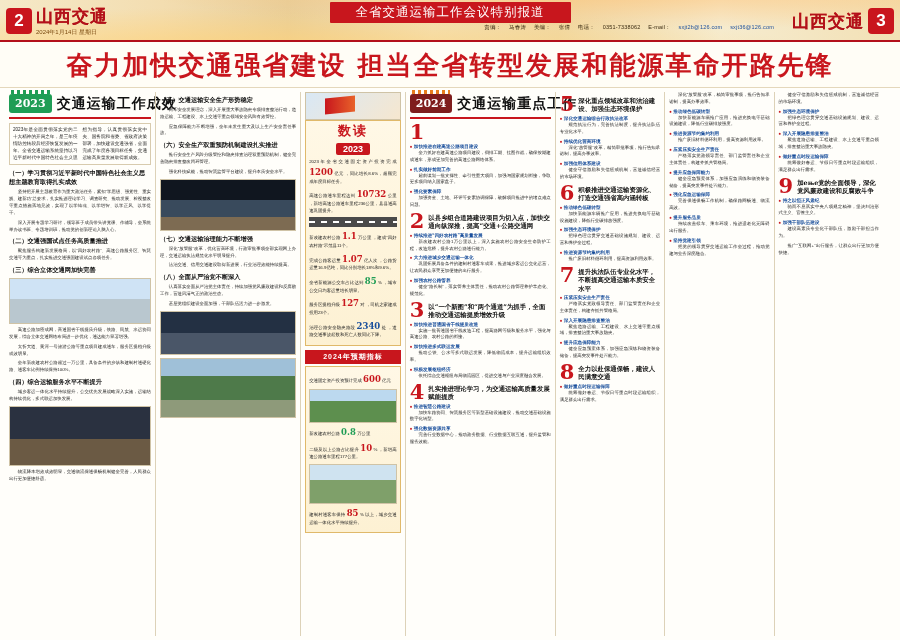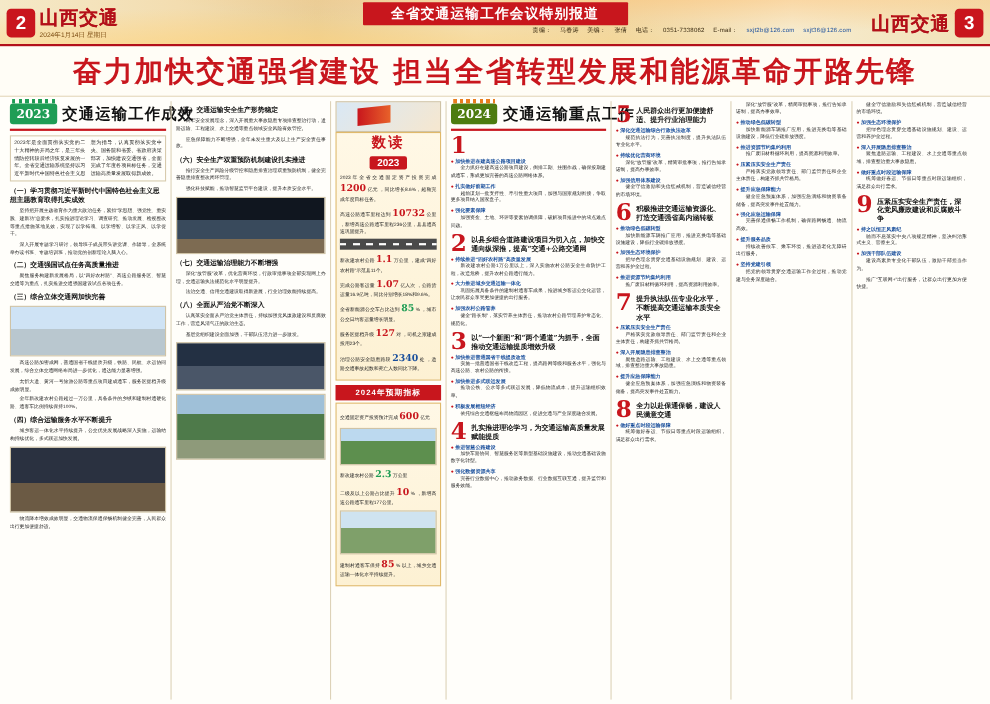--- a/index.html
+++ b/index.html
@@ -39,21 +39,21 @@
     font-family:"DejaVu Serif", serif; font-weight:bold; color:#b3101a;
     font-size:17px; letter-spacing:1px; white-space:nowrap;
     background:linear-gradient(180deg,#e03a22,#9c0b12);text-align:right; -webkit-background-clip:text;
   }
   .logo-sub { font-size:6px; color:#7a4a10; white-space:nowrap; }
   .masthead-center {
     position:absolute; left:50%; transform:translateX(-50%); top:2px; z-index:3;
     width:300px; text-align:center;
   }
   .banner-red {
-    background:#c8161d; color:#fff; font-size:12.5px; font-weight:bold;
+    background:#c8161d; color:#fff; font-size:12.5px; font-weight:normal;
     padding:2px 26px; letter-spacing:1px; border-radius:1px;
     white-space:nowrap; display:inline-block;
   }
   .contact-bar {
     position:absolute; right:120px; top:24px; z-index:3;
     font-size:5.5px; color:#3a2a10; white-space:nowrap; letter-spacing:.2px;
   }
   .contact-bar span { margin-right:6px; }
   .contact-bar .mail { color:#1b4f9c; }
 
@@ -82,21 +82,21 @@
   .c6 { width:113px; padding:0 4px; }
   .c7 { width:113px; padding:0 4px; }
 
   
   .sec-head { display:flex; align-items:center; gap:5px; margin:2px 0 4px; }
   .year-badge {
     position:relative; background:#1f9d55; color:#fff; font-weight:bold;
     font-size:11px; padding:3px 6px; border-radius:3px;
     font-family:"DejaVu Serif", serif;
   }
-  .year-badge.orange { background:#4d7c0f; }
+  .year-badge.orange { background:#7f1d1d; }
   .year-badge:before{
     content:""; position:absolute; left:2px; right:2px; top:-4px; height:4px;
     background:repeating-linear-gradient(90deg,#1f9d55 0 3px, transparent 3px 6px);
   }
   .year-badge.orange:before{
     background:repeating-linear-gradient(90deg,#e87d1e 0 3px, transparent 3px 6px);
   }
   .sec-title {
     font-family:"DejaVu Serif", serif; font-weight:bold; font-size:14px;
     color:#111; letter-spacing:1px; white-space:nowrap;
@@ -319,21 +319,21 @@
       <div class="minihead">2024年预期指标</div>
       <div class="databox">
         <div class="stat">
           <span>交通固定资产投资预计完成</span>
           <span class="big">600</span>
           <span>亿元</span>
         </div>
         <div class="photo ph-h34" style="background:linear-gradient(180deg,#bcd9ef 0 35%,#5d8f4e 35% 100%);"></div>
         <div class="stat">
           <span>新改建农村公路</span>
-          <span class="big green">2.3</span>
+          <span class="big green">0.8</span>
           <span>万公里</span>
         </div>
         <div class="stat">
           <span>二级及以上公路占比提升</span>
           <span class="big">10</span>
           <span>%</span>
           <span>，新增高速公路通车里程177公里。</span>
         </div>
         <div class="photo ph-h40" style="background:linear-gradient(180deg,#cfe3f0 0 40%,#7fa06a 40% 100%);"></div>
         <div class="stat">
@@ -390,21 +390,21 @@
       </div>
       <div class="dot-title">推进智慧公路建设</div>
       <p class="txt">加快车路协同、智慧服务区等新型基础设施建设，推动交通基础设施数字化转型。</p>
       <div class="dot-title">强化数据资源共享</div>
       <p class="txt">完善行业数据中心，推动政务数据、行业数据互联互通，提升监管和服务效能。</p>
     </div>
 
     <div class="col c5">
       <div class="numitem">
         <div class="numbig">5</div>
-        <div class="numtitle">人民群众出行更加便捷舒适、提升行业治理能力</div>
+        <div class="numtitle">深化重点领域改革和法治建设、加强生态环境保护</div>
       </div>
       <div class="dot-title">深化交通运输综合行政执法改革</div>
       <p class="txt">规范执法行为，完善执法制度，提升执法队伍专业化水平。</p>
       <div class="dot-title">持续优化营商环境</div>
       <p class="txt">深化“放管服”改革，精简审批事项，推行告知承诺制，提高办事效率。</p>
       <div class="dot-title">加强信用体系建设</div>
       <p class="txt">健全守信激励和失信惩戒机制，营造诚信经营的市场环境。</p>
 
       <div class="numitem">
         <div class="numbig">6</div>
@@ -458,21 +458,21 @@
       <p class="txt">健全守信激励和失信惩戒机制，营造诚信经营的市场环境。</p>
       <div class="dot-title">加强生态环境保护</div>
       <p class="txt">把绿色理念贯穿交通基础设施规划、建设、运营和养护全过程。</p>
       <div class="dot-title">深入开展隐患排查整治</div>
       <p class="txt">聚焦道路运输、工程建设、水上交通等重点领域，排查整治重大事故隐患。</p>
       <div class="dot-title">做好重点时段运输保障</div>
       <p class="txt">统筹做好春运、节假日等重点时段运输组织，满足群众出行需求。</p>
 
       <div class="numitem">
         <div class="numbig">9</div>
-        <div class="numtitle">压紧压实安全生产责任，深化党风廉政建设和反腐败斗争</div>
+        <div class="numtitle">加ење党的全面领导，深化党风廉政建设和反腐败斗争</div>
       </div>
       <div class="dot-title">持之以恒正风肃纪</div>
       <p class="txt">驰而不息落实中央八项规定精神，坚决纠治形式主义、官僚主义。</p>
       <div class="dot-title">加强干部队伍建设</div>
       <p class="txt">建设高素质专业化干部队伍，激励干部担当作为。</p>
       <p class="txt">推广“互联网+”出行服务，让群众出行更加方便快捷。</p>
     </div>
 
   </div>
 </div>

